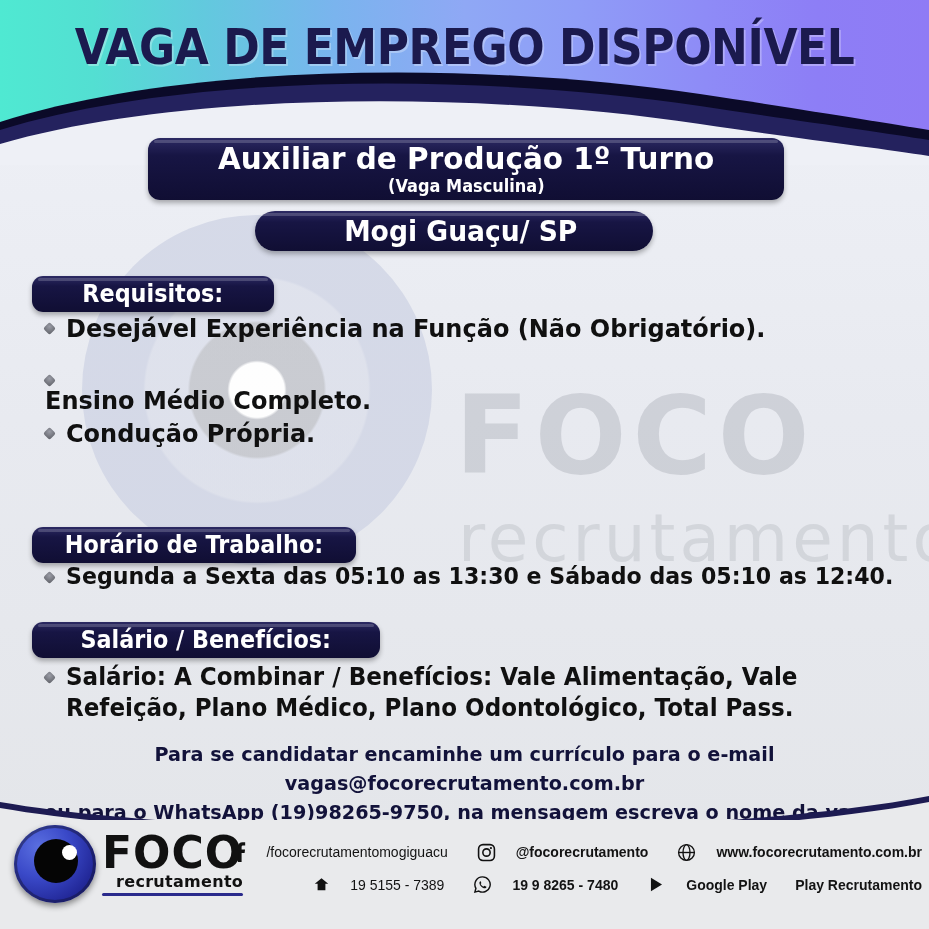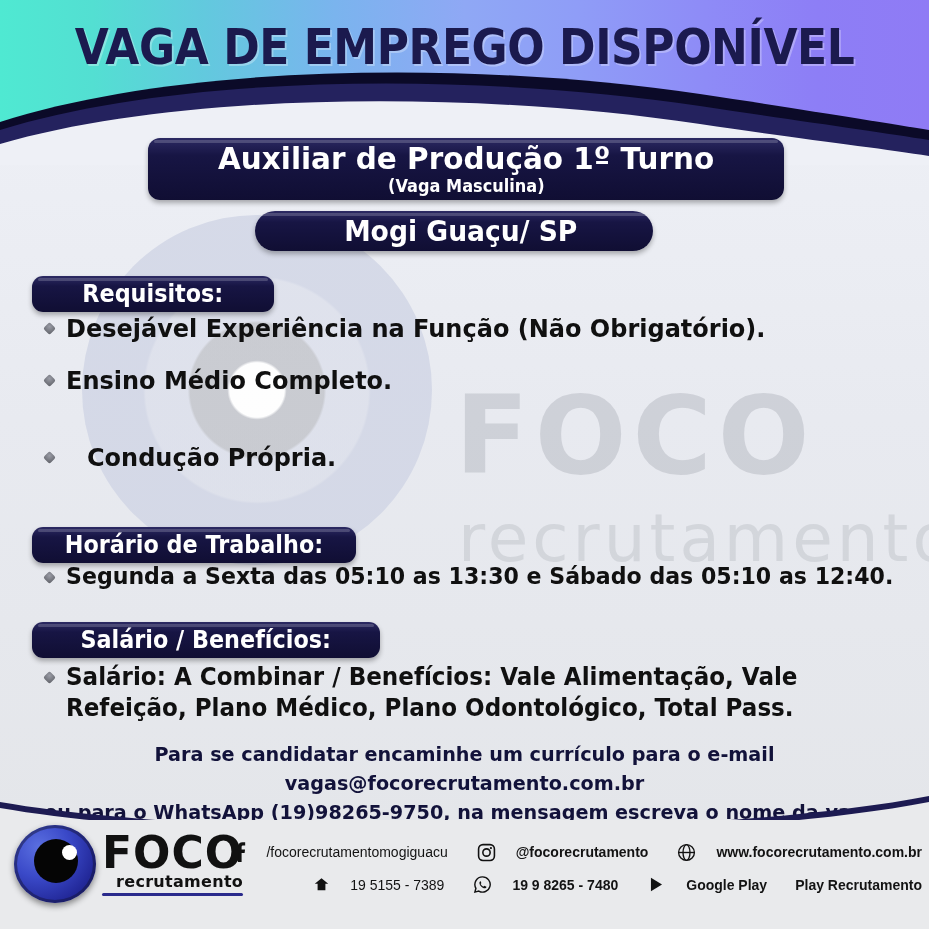--- a/index.html
+++ b/index.html
@@ -200,22 +200,22 @@
   .bullet-txt {
     font-family: "DejaVu Sans", sans-serif;
     font-weight: 700;
     color: #101010;
     transform: scaleX(0.96);
     transform-origin: left center;
     line-height: 1.28;
   }
 
   #req-0 { left: 45px; top: 313px; }
-  #req-1 { left: 45px; top: 365px; }
-  #req-2 { left: 45px; top: 442px; gap: 21px; }
+  #req-1 { left: 45px; top: 365px; flex-direction: column; }
+  #req-2 { left: 45px; top: 418px; }
   #req-0 .bullet-txt, #req-1 .bullet-txt, #req-2 .bullet-txt { font-size: 25px; }
 
   #hor-0 { left: 45px; top: 562px; }
   #hor-0 .bullet-txt { font-size: 23px; }
 
   #sal-0 { left: 45px; top: 662px; width: 880px; }
   #sal-0 .bullet-txt { font-size: 24px; }
 
   
   .apply {

